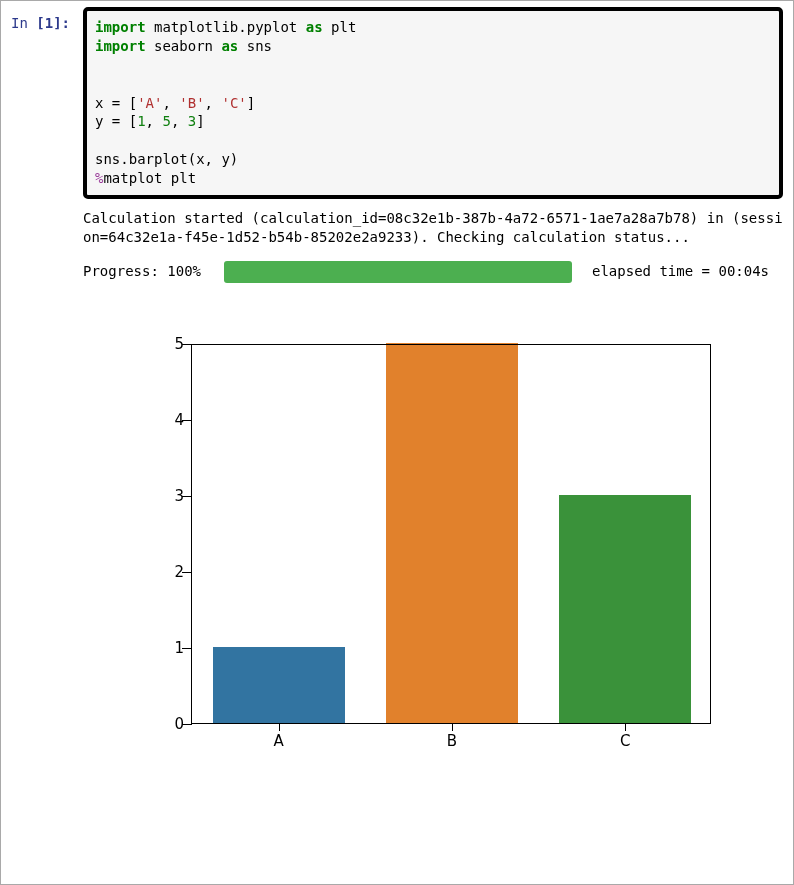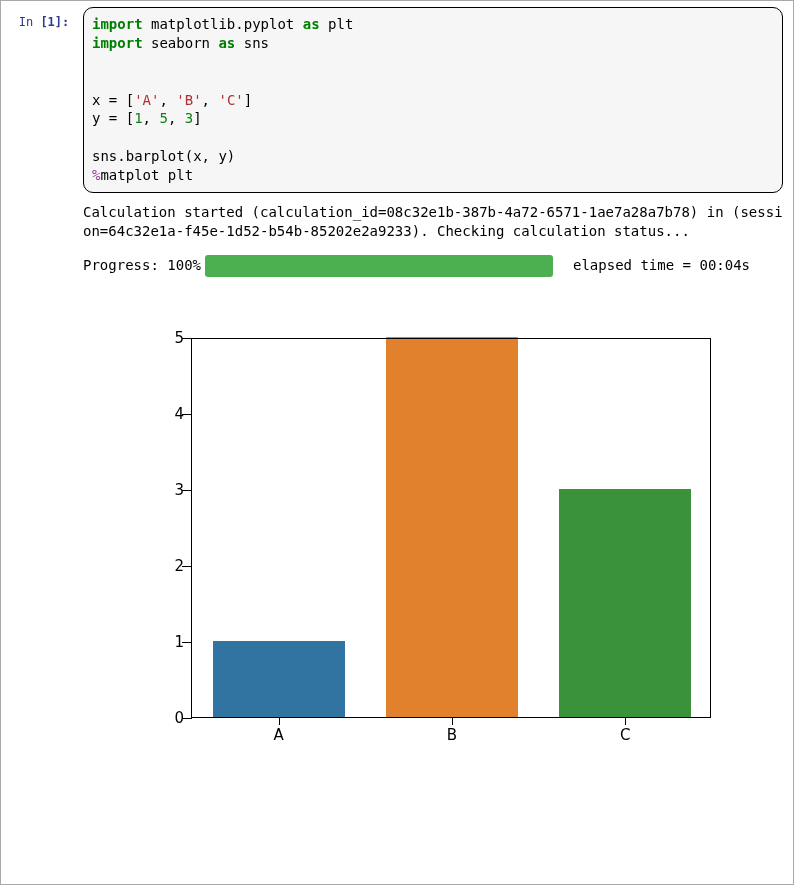--- a/index.html
+++ b/index.html
@@ -18,32 +18,32 @@
     padding: 6px 10px 6px 10px;
     position: relative;
   }
   .cell {
     display: flex;
     align-items: flex-start;
   }
   .prompt {
     width: 72px;
     flex: 0 0 72px;
-    text-align: center;
+    text-align: left;
     padding: 8px 6px 0 0;
     font-family: inherit;
-    font-size: 12px;
+    font-size: 14px;
   }
   .prompt .in-label { color: #2d3a8c; }
   .prompt .in-num  { color: #2d3a8c; font-weight: bold; }
   .code-input {
     flex: 1 1 auto;
     background: #f6f6f6;
-    border: 1px solid #000000;
-    border-radius: 10px;
+    border: 4px solid #000000;
+    border-radius: 5px;
     padding: 7px 8px 7px 8px;
     line-height: 1.35;
     white-space: pre;
   }
   .kw  { color: #008000; font-weight: bold; }
   .str { color: #b03030; }
   .num { color: #108010; }
   .magic { color: #9a3c9a; }
   .output-area {
     margin-left: 72px;
@@ -53,21 +53,21 @@
   }
   .output-text {
     white-space: pre-wrap;
     word-break: break-all;
   }
   .progress-row {
     display: flex;
     align-items: center;
     margin: 14px 0 10px 0;
   }
-  .progress-label { padding-right: 4px; }
+  .progress-label { padding-right: 23px; }
   .progress-bar-outer {
     width: 348px;
     height: 22px;
     background: #4caf50;
     border-radius: 3px;
   }
   .progress-elapsed { padding-left: 20px; }
   .chart-wrap {
     margin: 55px 0 0 68px;
     position: relative;

